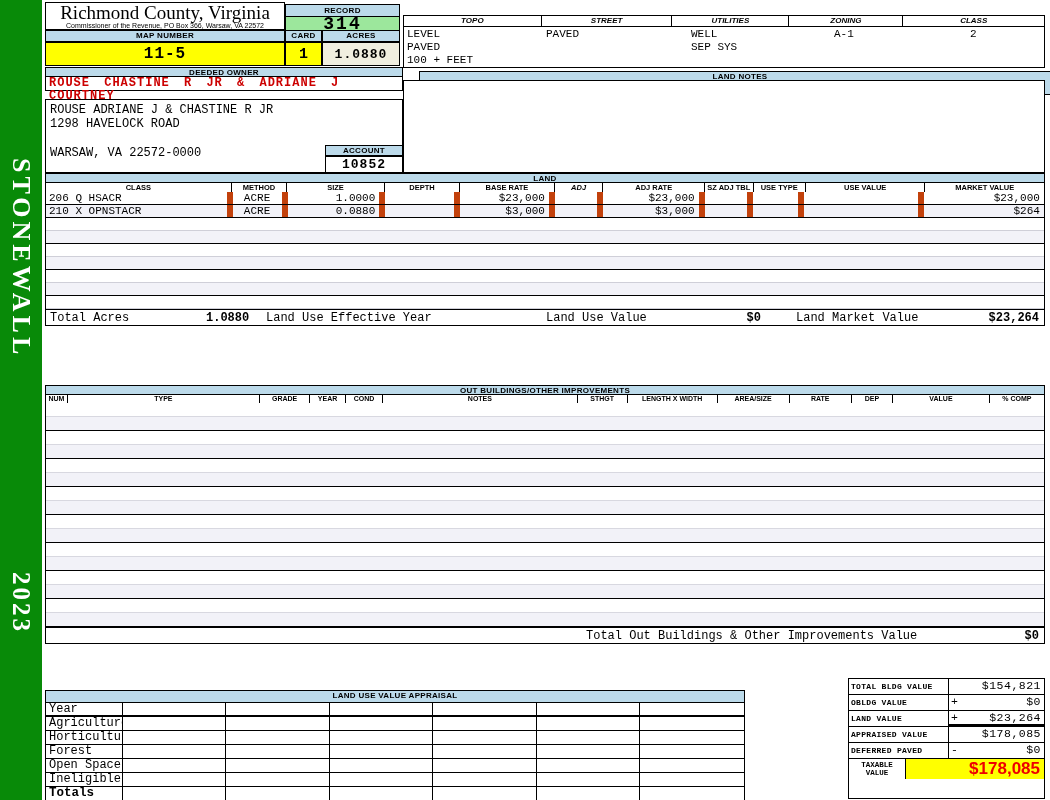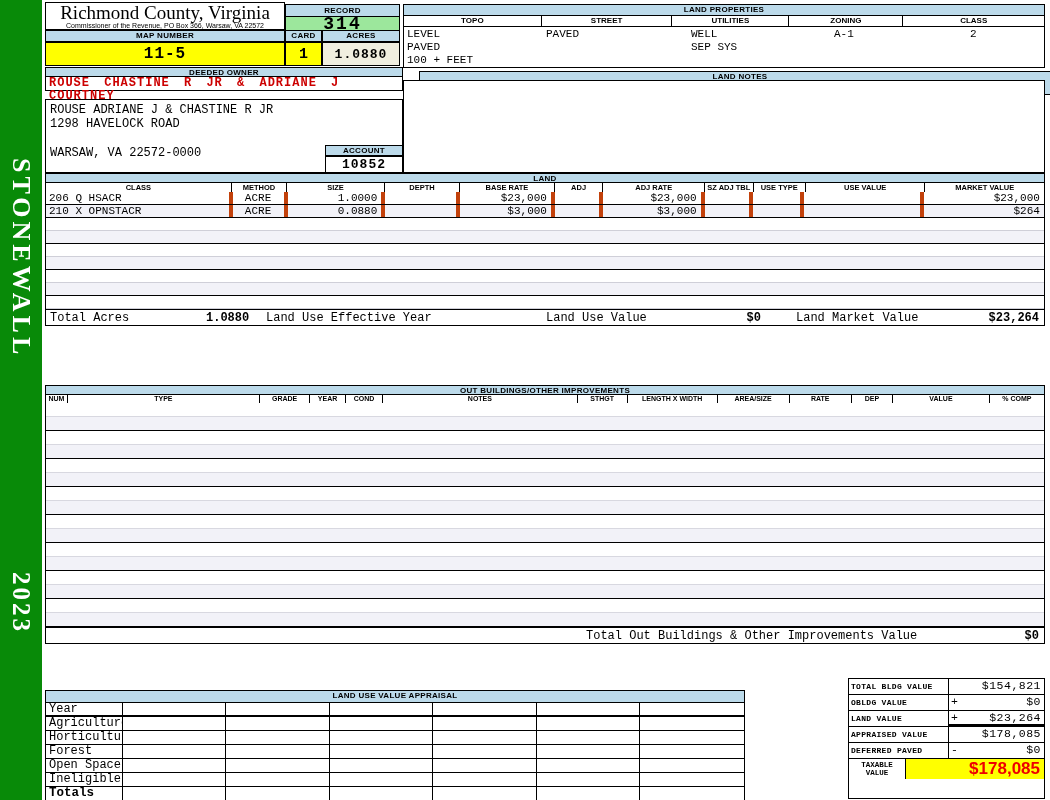--- a/index.html
+++ b/index.html
@@ -32,21 +32,21 @@
   #acres-h{left:322px;top:30px;width:78px;height:12px;}
   #map-v{left:45px;top:42px;width:240px;height:24px;background:#FFFF00;text-align:center;
          font-weight:bold;font-size:16px;line-height:23px;letter-spacing:1px;}
   #card-v{left:285px;top:42px;width:37px;height:24px;background:#FFFF00;text-align:center;
           font-weight:bold;font-size:15px;line-height:23px;}
   #acres-v{left:322px;top:42px;width:78px;height:24px;background:#F0EEDF;text-align:center;
            font-weight:bold;font-size:13px;line-height:23px;letter-spacing:1px;}
 
   
   #lp-title{left:403px;top:4px;width:642px;height:12px;}
-  #lp-cols{left:403px;top:15px;width:642px;height:16px;display:flex;border:1px solid #000;background:#fff;}
+  #lp-cols{left:403px;top:15px;width:642px;height:16px;display:flex;border:1px solid #000;background:#fff;font-style:italic;}
   #lp-cols .cell{border-right:1px solid #000;font-weight:bold;font-size:8px;text-align:center;line-height:10px;}
   #lp-cols .cell:last-child{border-right:none;}
   .lpc0{width:21.5%;} .lpc1{width:20.4%;} .lpc2{width:18.2%;} .lpc3{width:17.8%;} .lpc4{width:22.1%;}
   #lp-vals{left:403px;top:26px;width:642px;height:42px;}
   #lp-vals span{position:absolute;font-size:11px;line-height:12px;white-space:pre;text-align:center;}
 
   
   #do-bar{left:45px;top:67px;width:358px;height:10px;}
   #owner-line{left:45px;top:76px;width:358px;height:15px;color:#CC0000;font-weight:bold;
               font-size:12px;line-height:13px;padding-left:3px;letter-spacing:1px;word-spacing:6px;}
@@ -60,26 +60,26 @@
   
   #ln-bar{left:403px;top:71px;width:642px;height:24px;margin-left:16px;}
   #ln-box{left:403px;top:80px;width:642px;height:93px;}
 
   
   #land-title{left:45px;top:173px;width:1000px;height:10px;}
   #land-cols{left:45px;top:182px;width:1000px;height:11px;display:flex;border:1px solid #000;background:#fff;}
   #land-cols .cell{border-right:1px solid #000;font-weight:bold;font-size:7.5px;text-align:center;line-height:9px;}
   #land-cols .cell:last-child{border-right:none;}
   .lc0{width:18.7%;} .lc1{width:5.5%;} .lc2{width:9.8%;} .lc3{width:7.5%;} .lc4{width:9.5%;}
-  .lc5{width:4.8%;} .lc6{width:10.2%;} .lc7{width:4.8%;} .lc8{width:5.2%;} .lc9{width:12%;} .lc10{width:12%;}
+  .lc5{width:4.8%;font-style:italic;} .lc6{width:10.2%;} .lc7{width:4.8%;} .lc8{width:5.2%;} .lc9{width:12%;} .lc10{width:12%;}
   #land-body{left:45px;top:192px;width:1000px;border-left:1px solid #000;border-right:1px solid #000;}
   .l-row{display:flex;height:13px;box-sizing:border-box;font-family:"Liberation Mono","DejaVu Sans Mono",monospace;
          font-size:11px;line-height:12px;}
   .l-row.data{border-bottom:1px solid #000;}
-  .l-row.data .cell{border-right:4px solid #c2410c;box-sizing:border-box;overflow:hidden;white-space:pre;}
+  .l-row.data .cell{border-right:6px solid #c2410c;box-sizing:border-box;overflow:hidden;white-space:pre;}
   .l-row.data .cell:last-child{border-right:none;}
   .l-row:nth-child(odd){background:#fff;}
   .l-row:nth-child(even){background:#F2F2F8;}
   .l-row.empty:nth-child(odd){border-bottom:1px solid #cfcfd8;}
   .l-row.empty:nth-child(even){border-bottom:1px solid #000;}
   .al{padding-left:3px;} .ac{text-align:center;} .ar{text-align:right;padding-right:4px;}
   #land-total{left:45px;top:309px;width:1000px;height:17px;}
   #land-total span{position:absolute;top:2px;font-size:12px;line-height:13px;white-space:pre;}
   .bold{font-weight:bold;}
 
@@ -145,21 +145,20 @@
 
   <div class="abs bluebar" id="record-h">RECORD</div>
   <div class="abs box mono" id="record-v">314</div>
   <div class="abs bluebar" id="map-h">MAP NUMBER</div>
   <div class="abs bluebar" id="card-h">CARD</div>
   <div class="abs bluebar" id="acres-h">ACRES</div>
   <div class="abs box mono" id="map-v">11-5</div>
   <div class="abs box mono" id="card-v">1</div>
   <div class="abs box mono" id="acres-v">1.0880</div>
 
-  <div class="abs bluebar" id="lp-title">LAND PROPERTIES</div>
   <div class="abs" id="lp-cols">
     <div class="cell lpc0">TOPO</div>
     <div class="cell lpc1">STREET</div>
     <div class="cell lpc2">UTILITIES</div>
     <div class="cell lpc3">ZONING</div>
     <div class="cell lpc4">CLASS</div>
   </div>
   <div class="abs box mono" id="lp-vals">
     <span style="left:3px;top:1px">LEVEL</span>
     <span style="left:3px;top:14px">PAVED</span>

